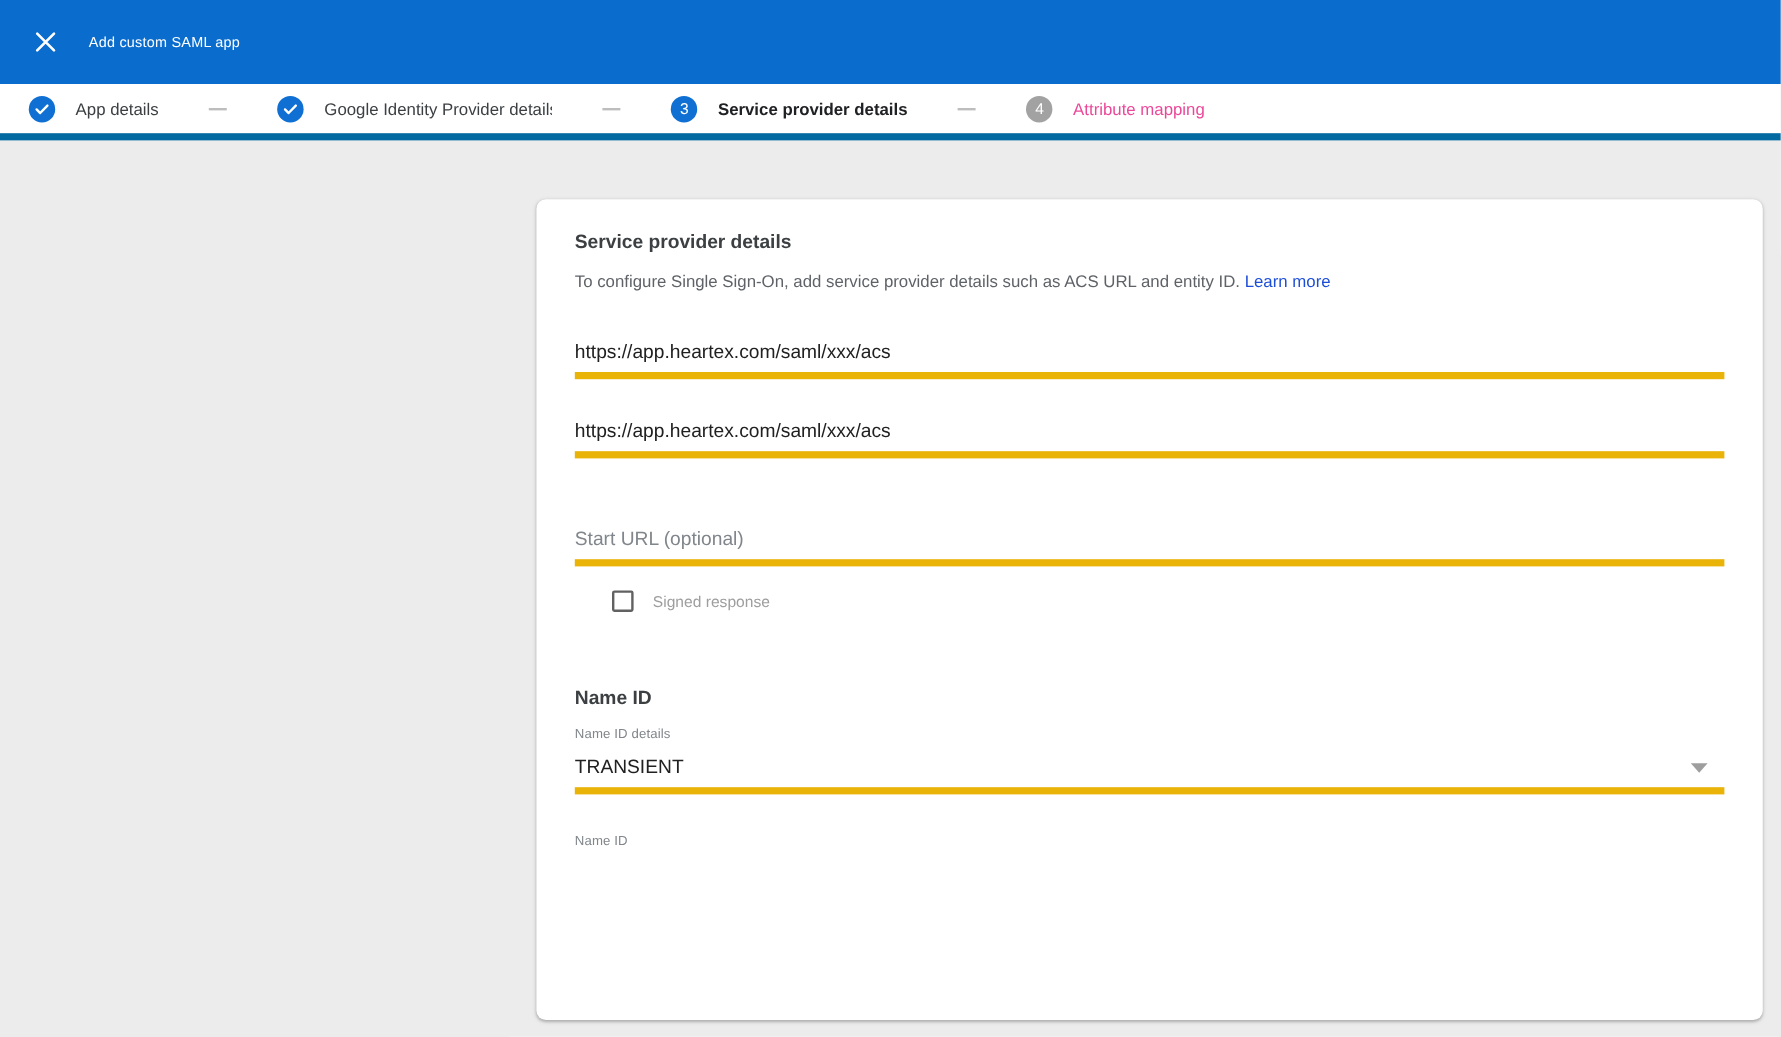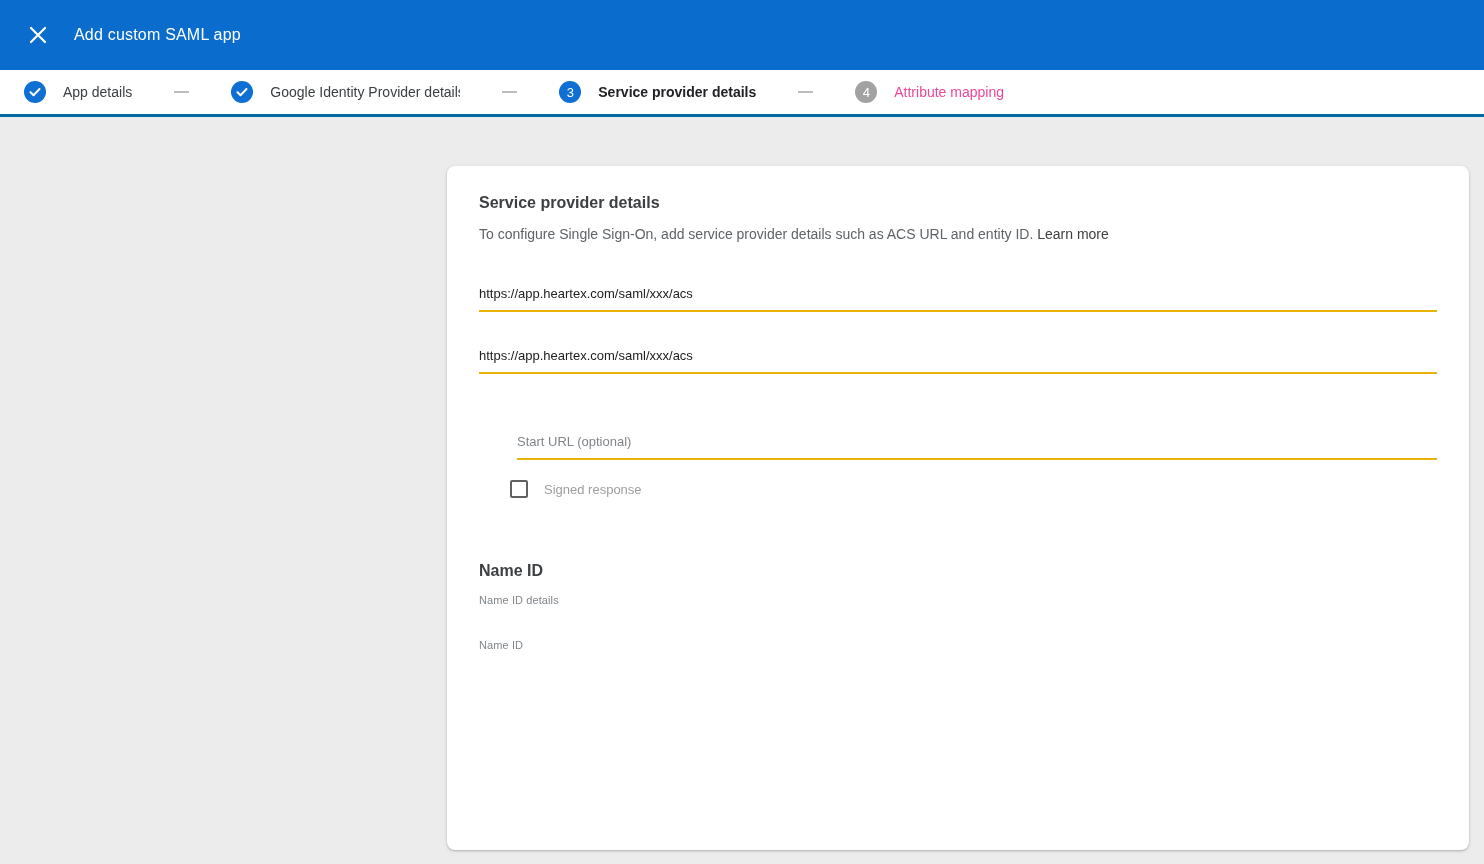--- a/index.html
+++ b/index.html
@@ -26,30 +26,30 @@
     height: 28px;
     display: flex;
     align-items: center;
     justify-content: center;
     margin-right: 22px;
     padding: 0;
   }
   .close-btn svg { display: block; }
   .dialog-title {
     color: #ffffff;
-    font-size: 16px;
+    font-size: 12px;
     font-weight: 400;
     letter-spacing: 0.2px;
   }
 
   
   .stepper {
     height: 47px;
     background: #ffffff;
-    border-bottom: 3px solid #0369a1;
+    border-bottom: 6px solid #0369a1;
     display: flex;
     align-items: center;
     padding: 0 24px;
     gap: 28px;
   }
   .step { display: flex; align-items: center; cursor: pointer; }
   .circle {
     width: 22px;
     height: 22px;
     border-radius: 50%;
@@ -95,46 +95,46 @@
     font-weight: bold;
     color: #3c4043;
     margin-bottom: 14px;
   }
   .section-desc {
     font-size: 14px;
     color: #5f6368;
     margin-bottom: 42px;
   }
   .link {
-    color: #404040;
+    color: #1d4ed8;
     text-decoration: none;
     cursor: pointer;
   }
 
   .field { margin-bottom: 0; }
   .f-label {
     font-size: 11px;
     color: #80868b;
     margin-bottom: 12px;
     letter-spacing: 0.1px;
   }
   .f-value {
-    font-size: 13px;
+    font-size: 16px;
     color: #212121;
     line-height: 19px;
     padding-bottom: 7px;
-    border-bottom: 2px solid #eab308;
+    border-bottom: 6px solid #eab308;
     cursor: text;
     display: flex;
     align-items: center;
     justify-content: space-between;
   }
   .f-value.placeholder { color: #80868b; cursor: text; }
   .gap-34 { margin-top: 34px; }
-  .gap-58 { margin-top: 58px; margin-left: 38px; }
+  .gap-58 { margin-top: 58px; }
   .gap-33 { margin-top: 33px; }
 
   .arrow-down {
     width: 0; height: 0;
     border-left: 7px solid transparent;
     border-right: 7px solid transparent;
     border-top: 8px solid #9e9e9e;
     margin-right: 14px;
     flex: 0 0 auto;
   }
@@ -251,20 +251,24 @@
 
       <div class="checkbox-row">
         <span class="checkbox"></span>
         <span class="cb-label">Signed response</span>
       </div>
 
       <h2 class="section-title nameid-heading">Name ID</h2>
 
       <div class="field select">
         <div class="f-label">Name ID details</div>
+        <div class="f-value">
+          <span>TRANSIENT</span>
+          <span class="arrow-down"></span>
+        </div>
       </div>
 
       <div class="field select gap-33">
         <div class="f-label">Name ID</div>
       </div>
 
     </section>
   </main>
 
 </div>

